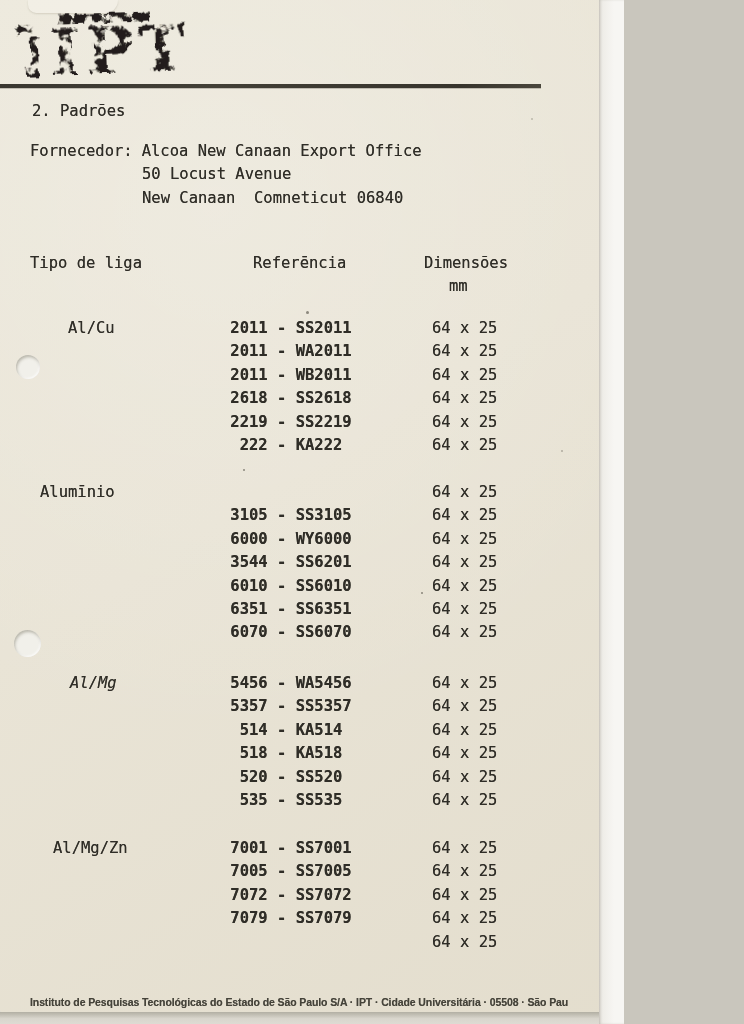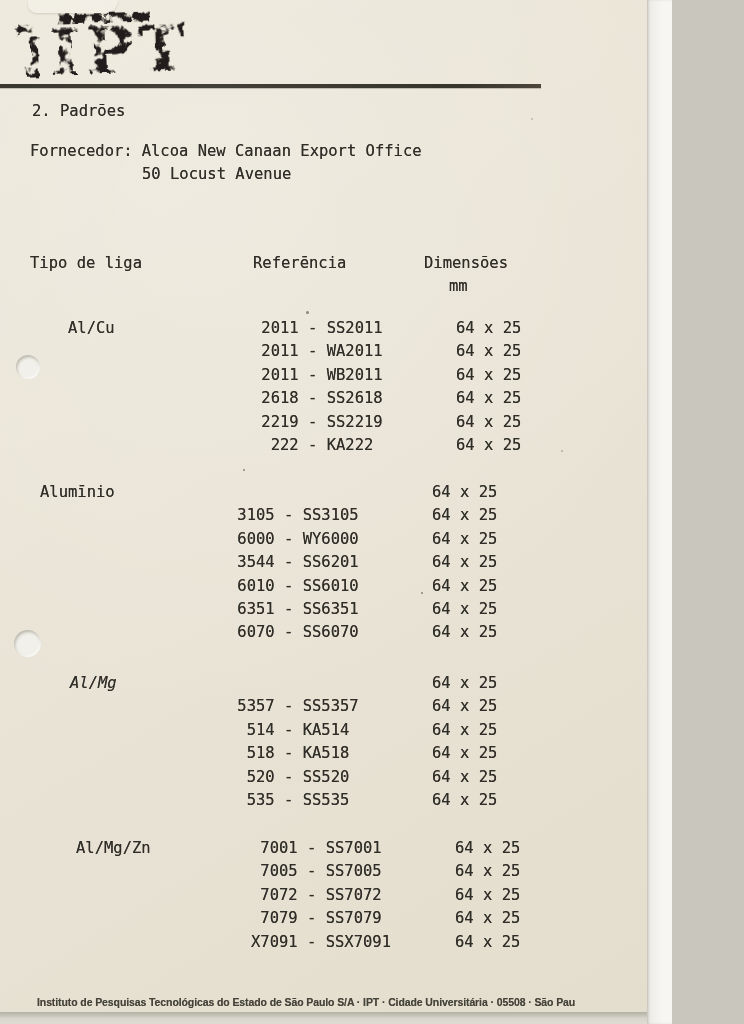--- a/index.html
+++ b/index.html
@@ -1,17 +1,17 @@
 <!DOCTYPE html>
 <html><head>
 <meta charset="utf-8">
 <style>
   html,body{margin:0;padding:0;background:#c9c6bd;}
   .scan{
-    position:relative;width:672px;height:1024px;overflow:hidden;
+    position:relative;width:624px;height:1024px;overflow:hidden;
     background:linear-gradient(to right,#f1f0ec,#f7f6f3);
     font-family:"DejaVu Sans Mono",monospace;
   }
   .paper{
     position:absolute;left:0;top:0;width:719px;height:1013px;
     background:
       radial-gradient(120% 90% at 30% 20%, rgba(255,255,255,.18), rgba(0,0,0,0) 60%),
       linear-gradient(148deg,#ece8db 0%,#e9e4d6 45%,#e3ddcd 100%);
     box-shadow:1px 0 2px rgba(95,90,75,.35), 0 2px 3px rgba(80,76,64,.5);
     border-bottom-right-radius:10px;border-bottom-left-radius:3px;
@@ -31,30 +31,30 @@
   .supplier .line1{display:flex;gap:9px;}
   .supplier .addr{margin-left:112px;}
   .thead-alloy{left:30px;top:252px;}
   .thead-ref{left:237px;top:252px;margin-left:16px;}
   .thead-dim{left:424px;top:252px;}
   .thead-unit{left:449px;top:275px;}
   .groups{position:absolute;left:0;top:0;width:719px;}
   .group{position:absolute;left:0;width:719px;}
   .alloy-label{position:absolute;top:0;}
   .trow{position:relative;height:23.4px;}
-  .ref{position:absolute;left:228px;}
+  .ref{position:absolute;left:221px;font-weight:bold;}
   .dim{position:absolute;left:432px;}
   .hole{position:absolute;border-radius:50%;background:#f1f0ea;
         box-shadow:inset 1px 2px 3px rgba(118,112,95,.45), inset -1px -1px 2px rgba(255,255,255,.8);}
   .hole1{left:16px;top:355px;width:24px;height:24px;}
   .hole2{left:14px;top:630px;width:27px;height:27px;}
   .footer{position:absolute;left:30px;top:996px;width:660px;
           font-family:"Liberation Sans",sans-serif;font-size:10.5px;font-weight:700;
           letter-spacing:-.1px;color:#45433a;white-space:nowrap;overflow:hidden;
-          text-shadow:0 0 .5px rgba(69,67,58,.6);margin-left:7px;}
+          text-shadow:0 0 .5px rgba(69,67,58,.6);}
   .speck{position:absolute;width:3px;height:3px;border-radius:50%;background:rgba(60,57,48,.55);}
   .edge-bottom{position:absolute;left:0;right:22px;bottom:0;height:12px;
           background:linear-gradient(#b2afa3,#d9d6cd 55%,#dedbd3);}
   .edge-right{position:absolute;right:0;top:0;bottom:0;width:25px;
           background:linear-gradient(to right,#eceae4,#f7f6f3 60%);
           box-shadow:inset 2px 0 3px -1px rgba(98,93,78,.35);}
 </style>
 </head>
 <body>
 
@@ -83,29 +83,30 @@
 
     <div class="rule"></div>
 
     <div class="type abs title">2. Padrões</div>
 
     <div class="abs supplier">
       <div class="type line1">
         <span>Fornecedor:</span><span>Alcoa New Canaan Export Office</span>
       </div>
       <div class="type addr">50 Locust Avenue</div>
+      <div class="type addr">New Canaan  Comneticut 06840</div>
     </div>
 
     <div class="type abs thead-alloy">Tipo de liga</div>
     <div class="type abs thead-ref">Referēncia</div>
     <div class="type abs thead-dim">Dimensões</div>
     <div class="type abs thead-unit">mm</div>
 
     <div class="groups">
-        <div class="group" style="top: 317px; padding-left: 24px;">
+        <div class="group" style="top: 317px;">
           <span class="type alloy-label" style="left: 68px;">Al/Cu</span>
           <div class="trow">
             <span class="type ref"> 2011 - SS2011</span>
             <span class="type dim">64 x 25</span>
           </div>
           <div class="trow">
             <span class="type ref"> 2011 - WA2011</span>
             <span class="type dim">64 x 25</span>
           </div>
           <div class="trow">
@@ -151,20 +152,21 @@
             <span class="type dim">64 x 25</span>
           </div>
           <div class="trow">
             <span class="type ref"> 6070 - SS6070</span>
             <span class="type dim">64 x 25</span>
           </div>
         </div>
         <div class="group" style="top: 672px;">
           <span class="type alloy-label" style="left: 70px; font-style: italic;">Al/Mg</span>
           <div class="trow">
+            <span class="type ref"> 5456 - WA5456</span>
             <span class="type dim">64 x 25</span>
           </div>
           <div class="trow">
             <span class="type ref"> 5357 - SS5357</span>
             <span class="type dim">64 x 25</span>
           </div>
           <div class="trow">
             <span class="type ref">  514 - KA514</span>
             <span class="type dim">64 x 25</span>
           </div>
@@ -174,40 +176,39 @@
           </div>
           <div class="trow">
             <span class="type ref">  520 - SS520</span>
             <span class="type dim">64 x 25</span>
           </div>
           <div class="trow">
             <span class="type ref">  535 - SS535</span>
             <span class="type dim">64 x 25</span>
           </div>
         </div>
-        <div class="group" style="top: 837px; margin-left: 23px;">
+        <div class="group" style="top: 837px;">
           <span class="type alloy-label" style="left: 53px;">Al/Mg/Zn</span>
           <div class="trow">
             <span class="type ref"> 7001 - SS7001</span>
             <span class="type dim">64 x 25</span>
           </div>
           <div class="trow">
             <span class="type ref"> 7005 - SS7005</span>
             <span class="type dim">64 x 25</span>
           </div>
           <div class="trow">
             <span class="type ref"> 7072 - SS7072</span>
             <span class="type dim">64 x 25</span>
           </div>
           <div class="trow">
             <span class="type ref"> 7079 - SS7079</span>
             <span class="type dim">64 x 25</span>
           </div>
           <div class="trow">
-            <span class="type ref">X7091 - SSX7091</span>
             <span class="type dim">64 x 25</span>
           </div>
         </div>
       </div>
 
     <div class="speck" style="left:306px;top:311px;"></div>
     <div class="speck" style="left:421px;top:592px;width:2px;height:2px;"></div>
     <div class="speck" style="left:243px;top:469px;width:2px;height:2px;"></div>
     <div class="speck" style="left:561px;top:450px;width:2px;height:2px;opacity:.6;"></div>
     <div class="speck" style="left:531px;top:118px;width:2px;height:2px;opacity:.5;"></div>

